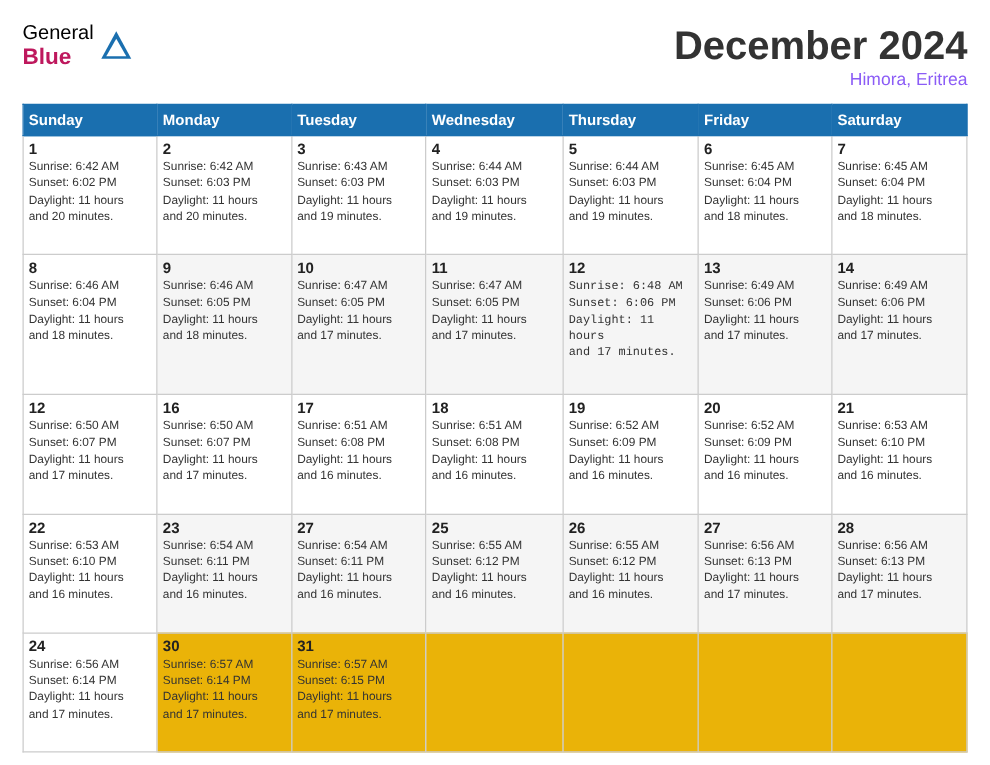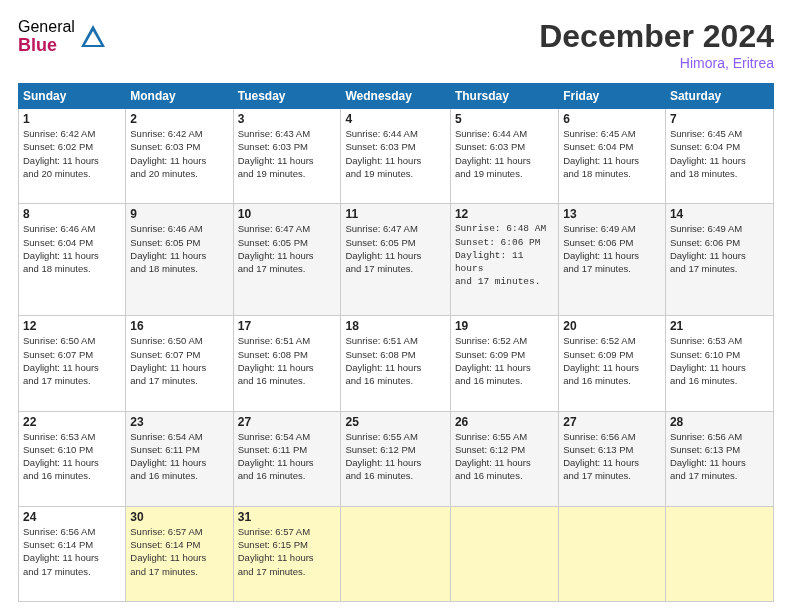--- a/index.html
+++ b/index.html
@@ -89,21 +89,21 @@
       color: #222;
       display: block;
       margin-bottom: 1px;
     }
     .day-info {
       color: #333;
       font-size: 9.5px;
       line-height: 1.4;
     }
     .empty-row td {
-      background: #fef9c3;
+      background: #eab308;
     }
   </style>
 </head>
 <body>
 
 <div class="page">
   <div class="header">
     <div class="logo">
       <div class="logo-text">
         <span>General</span>

